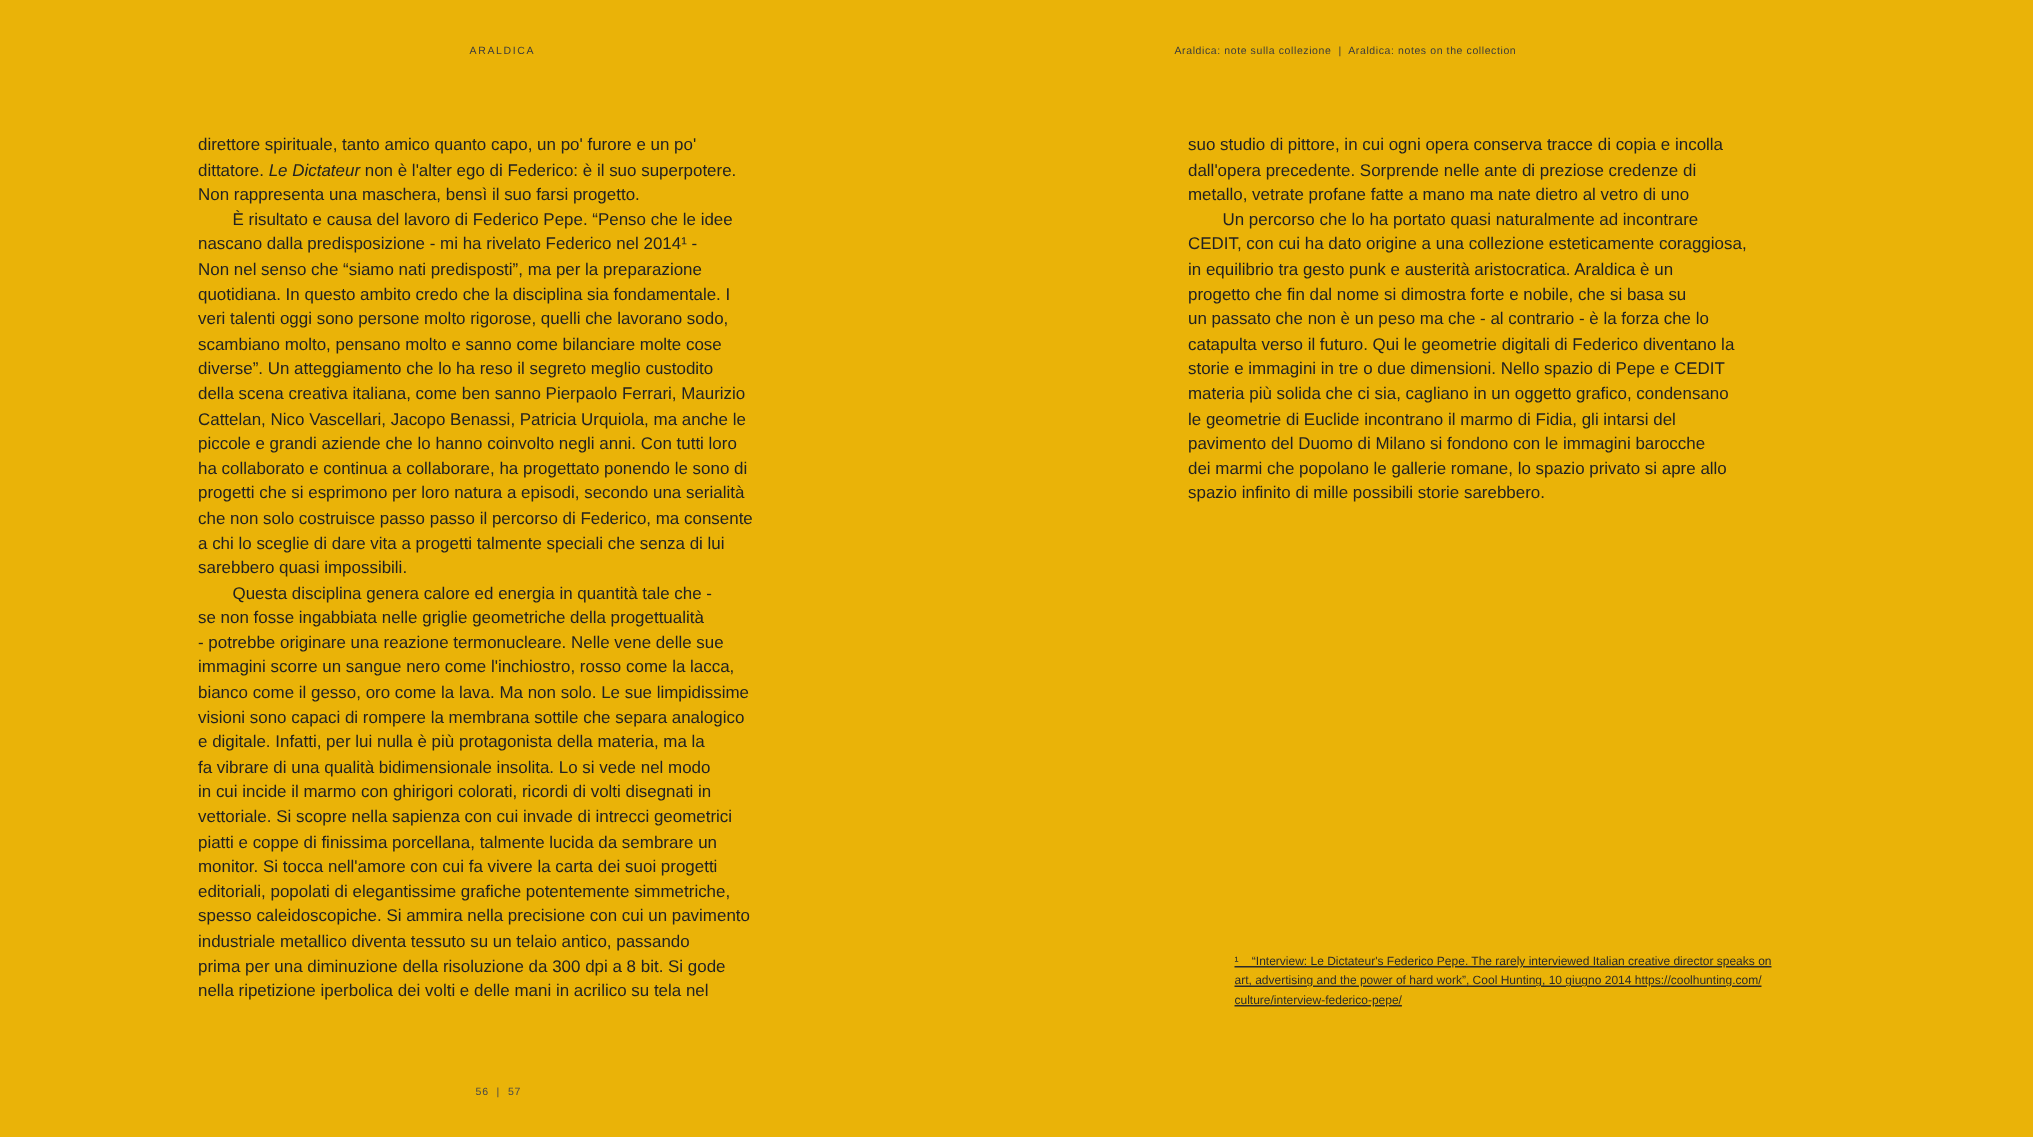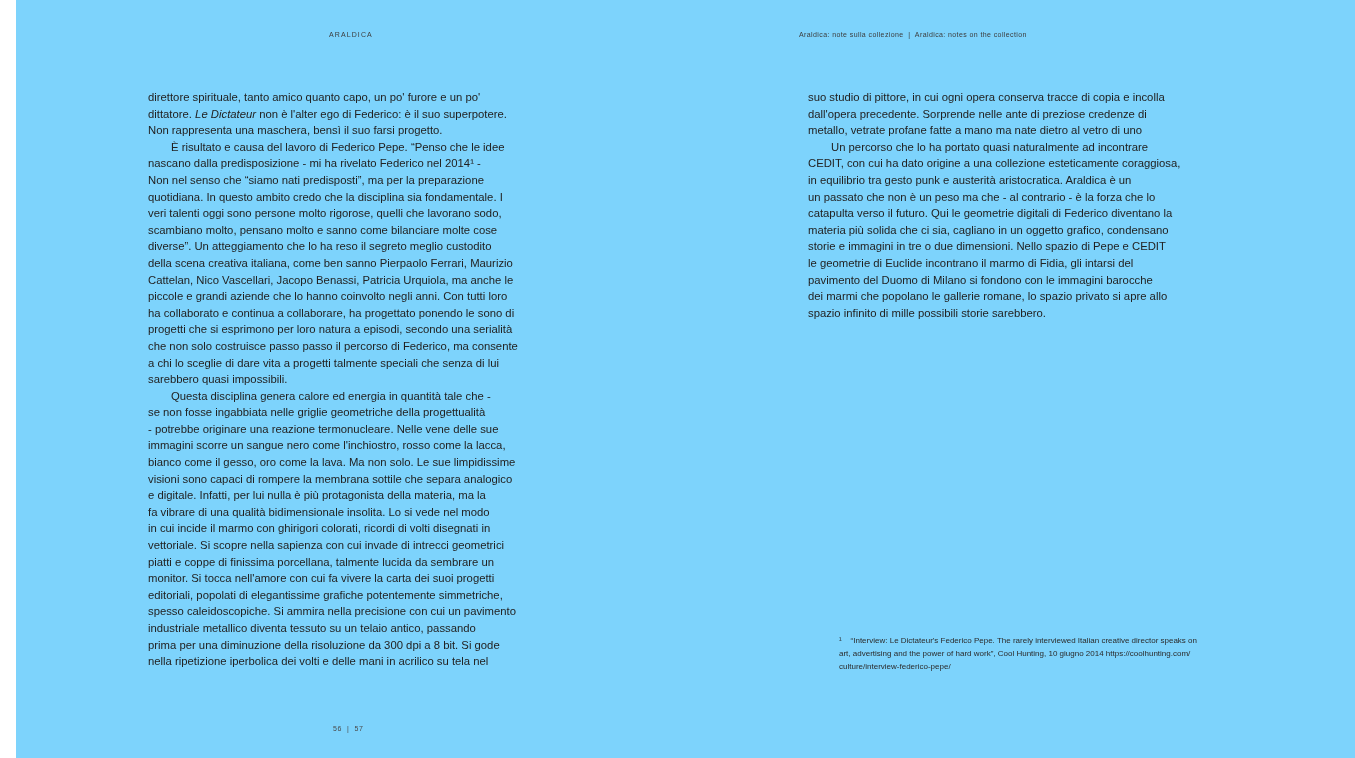--- a/index.html
+++ b/index.html
@@ -11,22 +11,21 @@
     width: 1355px;
     height: 758px;
     position: relative;
     overflow: hidden;
     font-family: "Liberation Sans", "DejaVu Sans", sans-serif;
     color: #1f1f1f;
   }
   .spread {
     position: absolute;
     inset: 0;
-    background: #7dd3fc;
-    margin-left: 16px;
+    background: #eab308;
   }
   .running-head {
     position: absolute;
     top: 31px;
     font-size: 7px;
     letter-spacing: 0.4px;
     color: #3c3c3c;
     white-space: pre;
   }
   .running-head.left {
@@ -58,20 +57,21 @@
     position: absolute;
     left: 823px;
     top: 634px;
     width: 410px;
     font-size: 8px;
     line-height: 13px;
     color: #2b2b2b;
   }
   .footnote .fn-line {
     white-space: pre;
+    text-decoration: underline;
   }
   .page-footer {
     position: absolute;
     left: 317px;
     top: 725px;
     font-size: 7px;
     letter-spacing: 0.6px;
     color: #4a4a4a;
     white-space: pre;
   }
@@ -123,24 +123,25 @@
       <div class="line">nella ripetizione iperbolica dei volti e delle mani in acrilico su tela nel</div>
     </div>
 
   <div class="text-column right" id="right-column">
       <div class="line">suo studio di pittore, in cui ogni opera conserva tracce di copia e incolla</div>
       <div class="line">dall'opera precedente. Sorprende nelle ante di preziose credenze di</div>
       <div class="line">metallo, vetrate profane fatte a mano ma nate dietro al vetro di uno</div>
       <div class="line indent">Un percorso che lo ha portato quasi naturalmente ad incontrare</div>
       <div class="line">CEDIT, con cui ha dato origine a una collezione esteticamente coraggiosa,</div>
       <div class="line">in equilibrio tra gesto punk e austerità aristocratica. Araldica è un</div>
+      <div class="line">progetto che fin dal nome si dimostra forte e nobile, che si basa su</div>
       <div class="line">un passato che non è un peso ma che - al contrario - è la forza che lo</div>
       <div class="line">catapulta verso il futuro. Qui le geometrie digitali di Federico diventano la</div>
+      <div class="line">storie e immagini in tre o due dimensioni. Nello spazio di Pepe e CEDIT</div>
       <div class="line">materia più solida che ci sia, cagliano in un oggetto grafico, condensano</div>
-      <div class="line">storie e immagini in tre o due dimensioni. Nello spazio di Pepe e CEDIT</div>
       <div class="line">le geometrie di Euclide incontrano il marmo di Fidia, gli intarsi del</div>
       <div class="line">pavimento del Duomo di Milano si fondono con le immagini barocche</div>
       <div class="line">dei marmi che popolano le gallerie romane, lo spazio privato si apre allo</div>
       <div class="line">spazio infinito di mille possibili storie sarebbero.</div>
     </div>
 
   <div class="footnote">
     <div class="fn-line">¹    “Interview: Le Dictateur's Federico Pepe. The rarely interviewed Italian creative director speaks on</div>
     <div class="fn-line">art, advertising and the power of hard work”, Cool Hunting, 10 giugno 2014 https://coolhunting.com/</div>
     <div class="fn-line">culture/interview-federico-pepe/</div>

